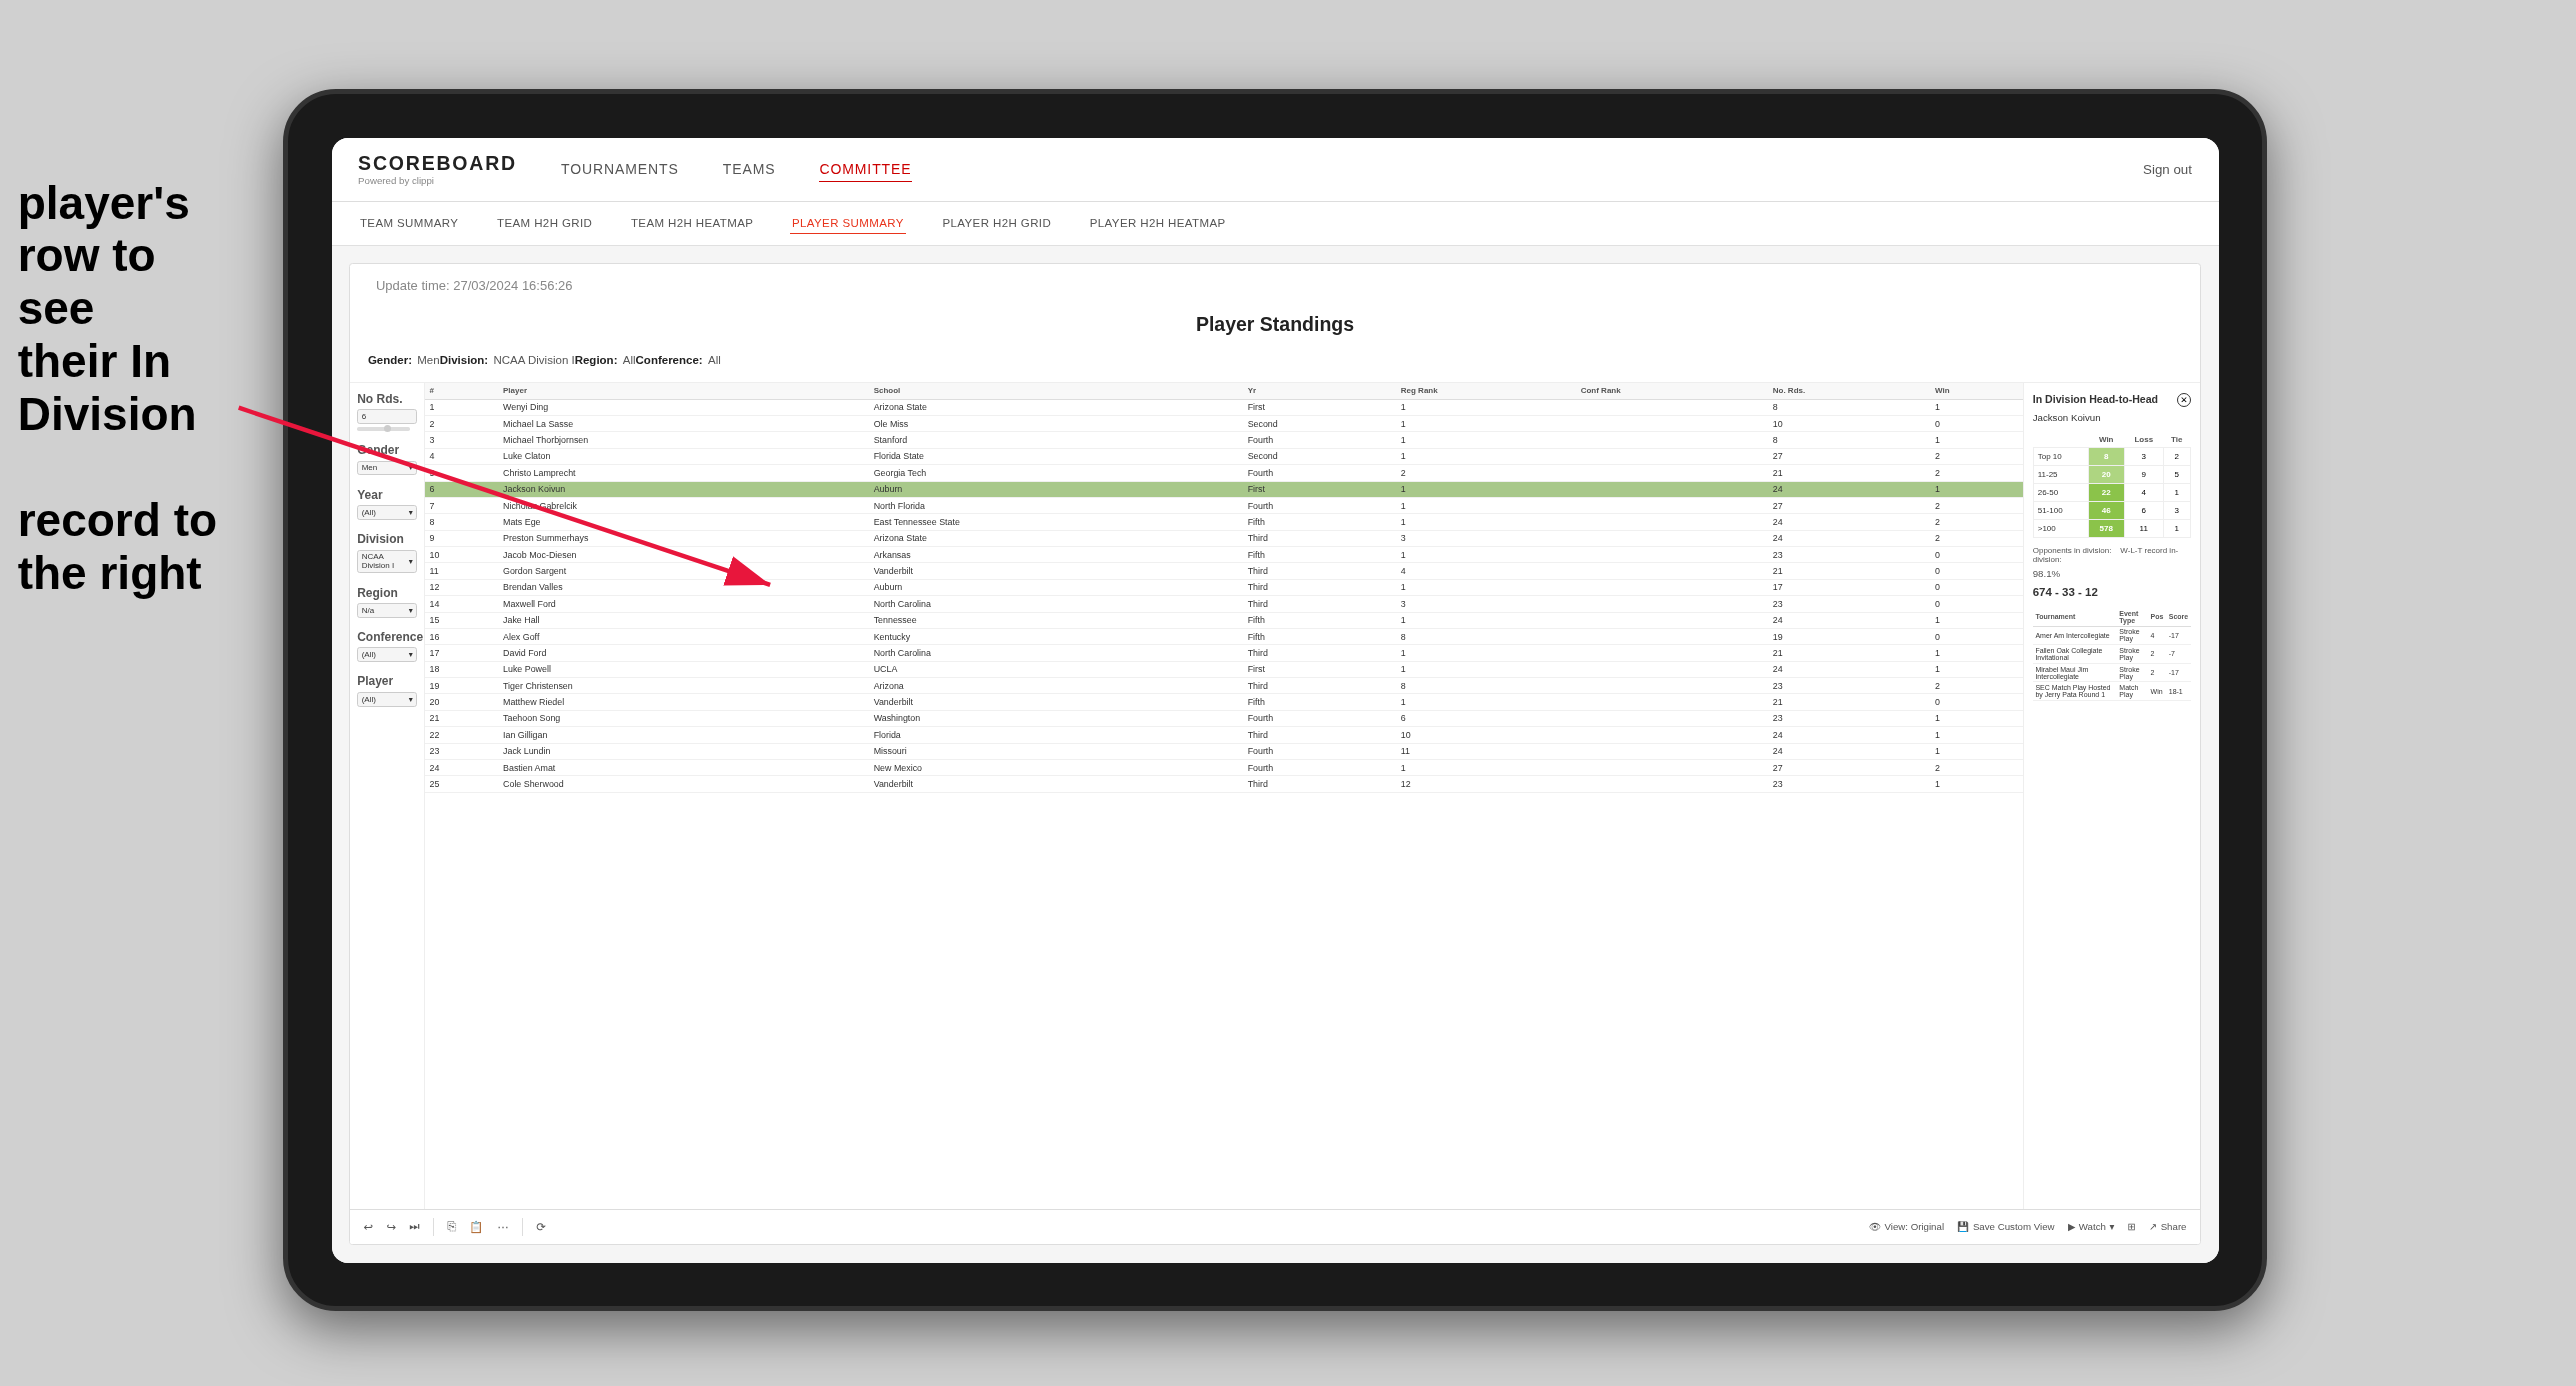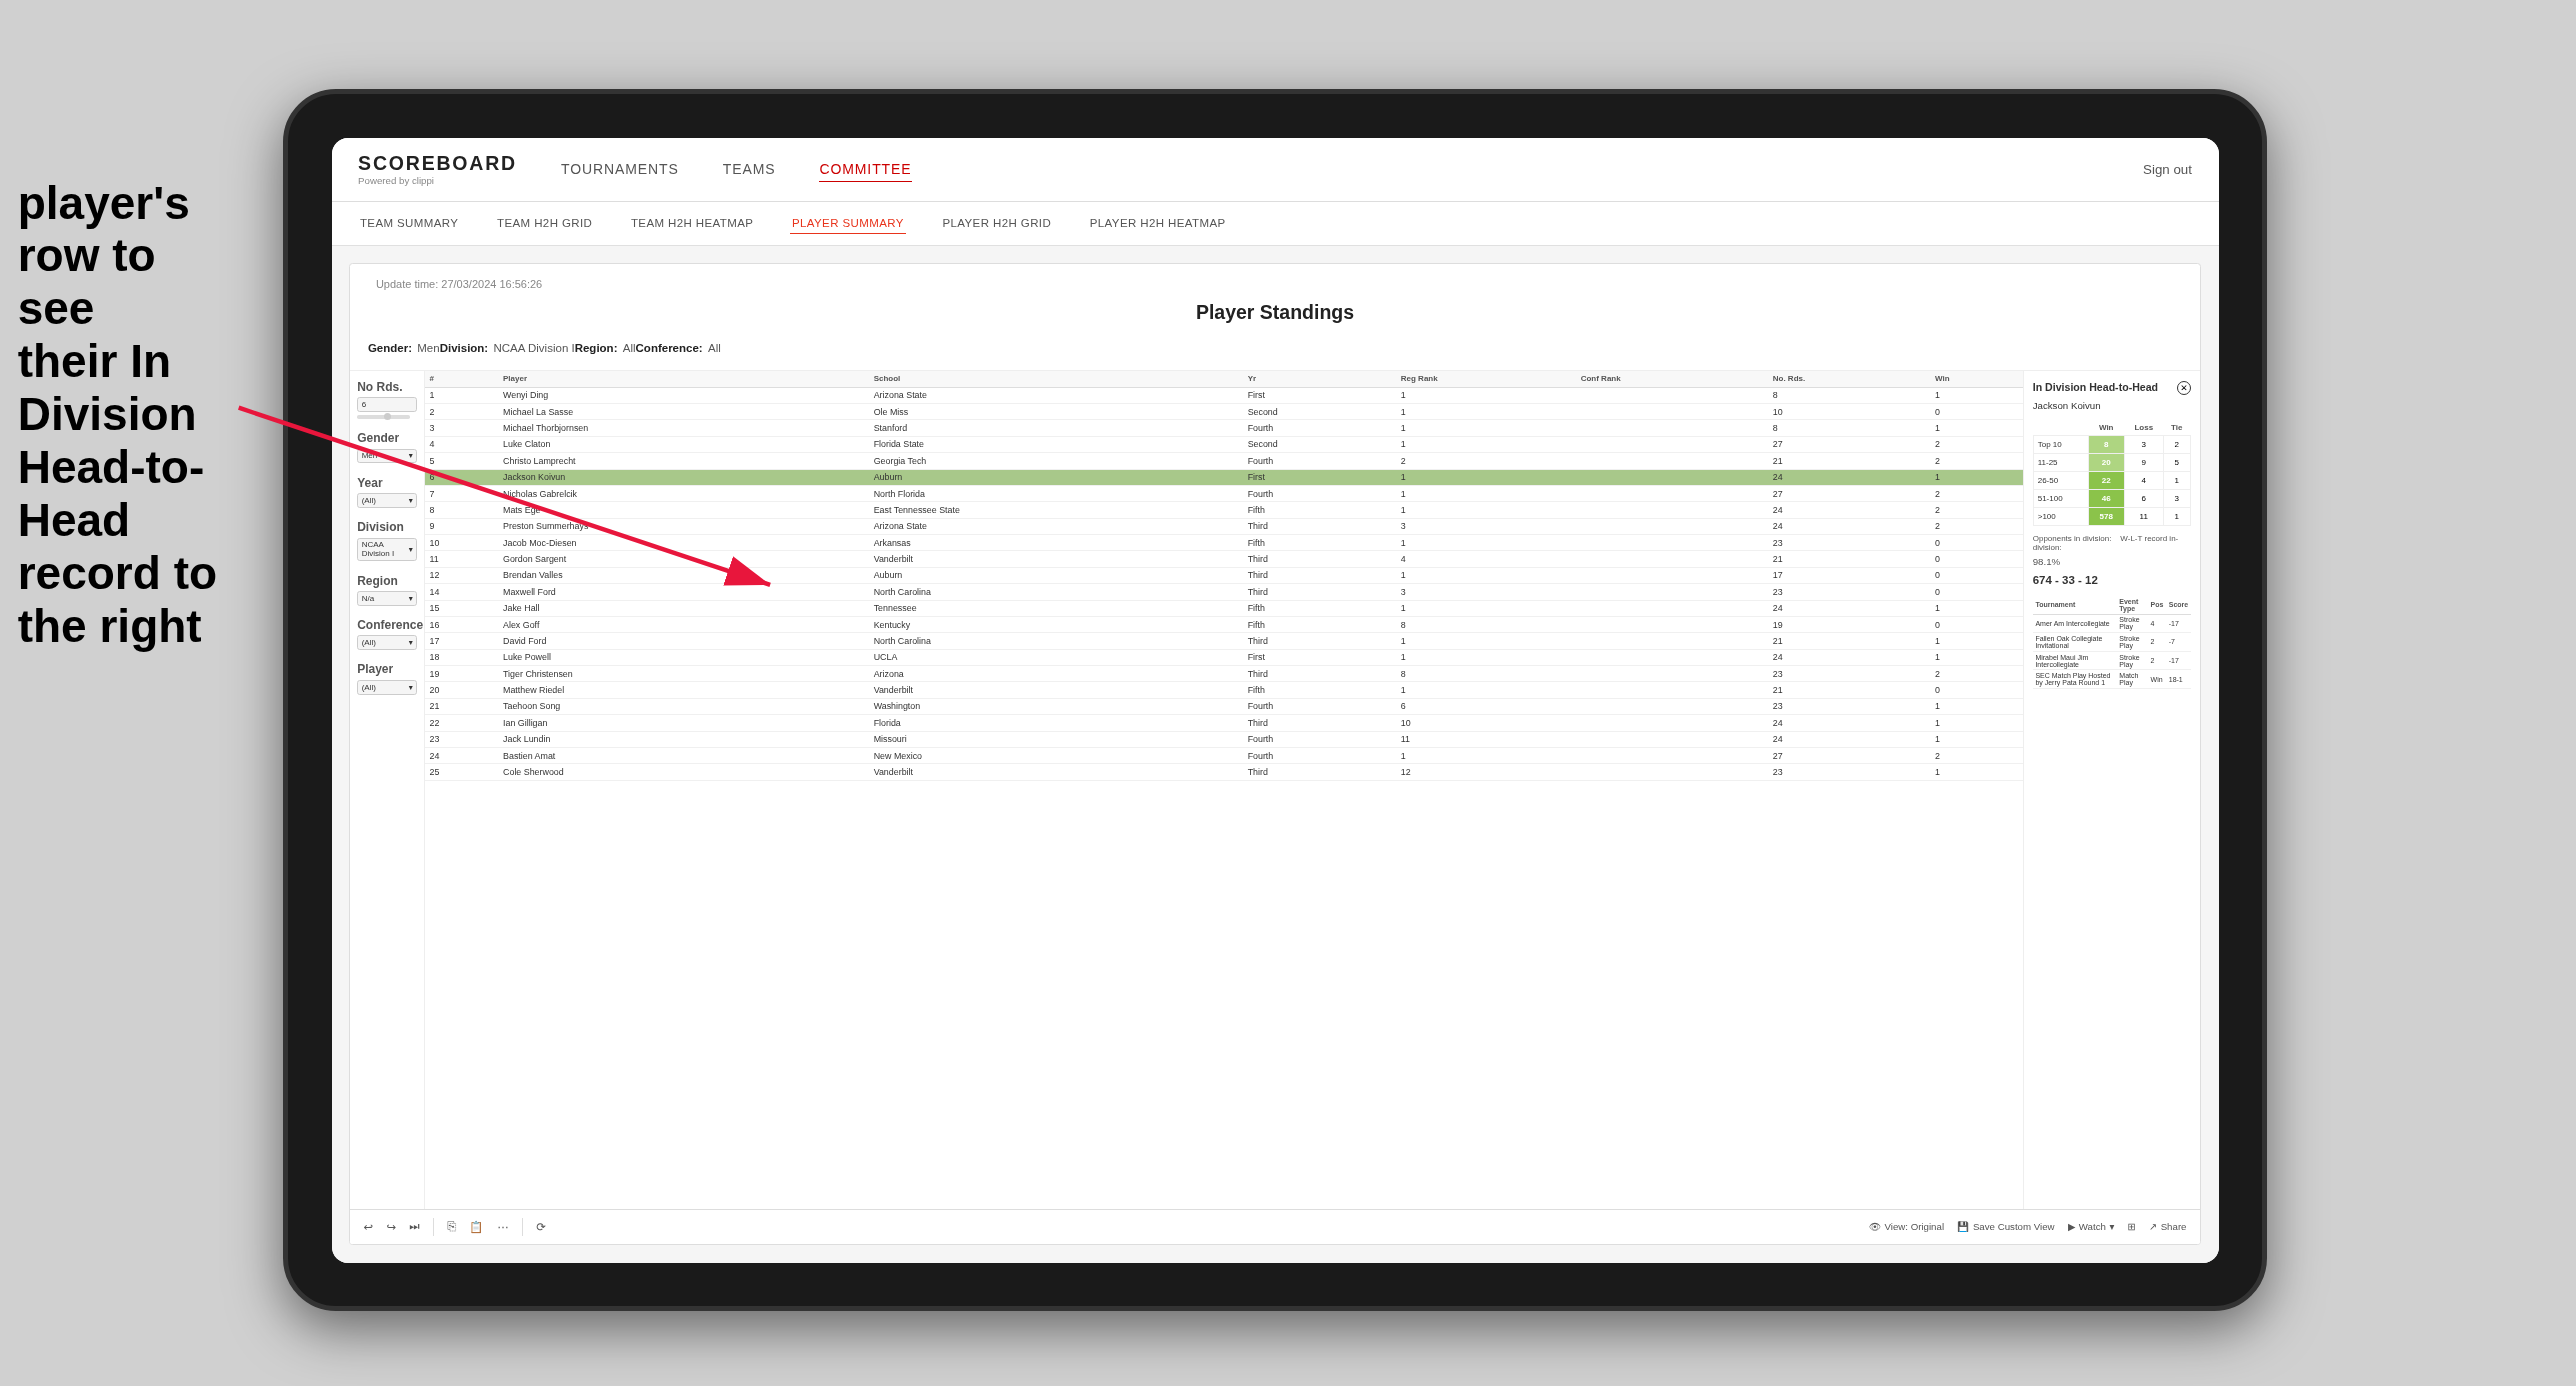--- a/index.html
+++ b/index.html
@@ -446,21 +446,21 @@
       z-index: 10;
     }
   </style>
 </head>
 <body>
 
 <div class="instruction-text">
   <br>
   <span>player's row to see</span><br>
   <span>their In Division</span><br>
-  <span>Head-to-Head</span><br>
+  <br>
   <span>record to the right</span>
 </div>
 
 <svg class="arrow-overlay" viewBox="0 0 700 300">
   <defs>
     <marker id="arrowhead" markerWidth="10" markerHeight="7" refX="10" refY="3.5" orient="auto">
       <polygon points="0 0, 10 3.5, 0 7" fill="#e8163c"></polygon>
     </marker>
   </defs>
   <line x1="20" y1="30" x2="620" y2="230" stroke="#e8163c" stroke-width="5" marker-end="url(#arrowhead)"></line>
@@ -488,21 +488,21 @@
       <span class="sub-nav-item">TEAM H2H HEATMAP</span>
       <span class="sub-nav-item active">PLAYER SUMMARY</span>
       <span class="sub-nav-item">PLAYER H2H GRID</span>
       <span class="sub-nav-item">PLAYER H2H HEATMAP</span>
     </div>
 
     <div class="main-content">
       <div class="dashboard-wrapper">
 
         <div class="dashboard-header" style="position:relative;">
-          <div style="font-size:11px; color:#888; margin-bottom:11px;padding-left:8px;">
+          <div style="font-size:13px; color:#888; margin-bottom:20px;padding-left:8px;">
             <span>Update time:</span>
             <span>27/03/2024 16:56:26</span>
           </div>
           <div class="dashboard-title">Player Standings</div>
           <div class="filters-row">
             <div class="filter-item">
               <span class="filter-label">Gender:</span>
               <span>Men</span>
             </div>
             <div class="filter-item">

